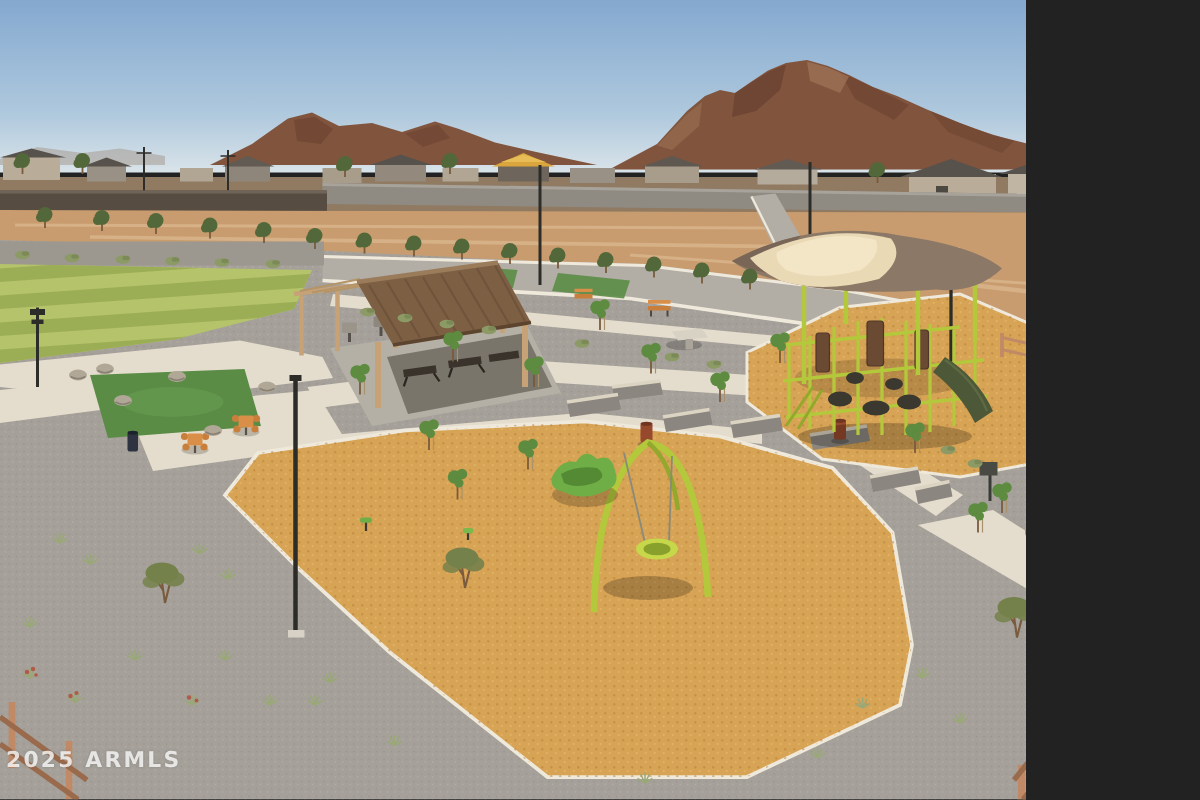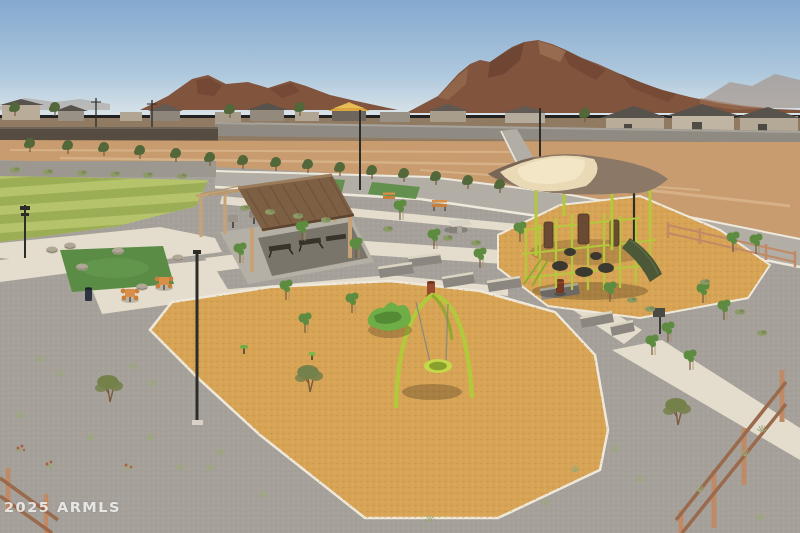--- a/index.html
+++ b/index.html
@@ -1,16 +1,16 @@
 <!DOCTYPE html>
 <html style="--sky_top: #84a9cf; --sky_mid: #aec8dd; --sky_horizon: #d9e3e9; --haze: #a59a92; --mountain: #81543d; --mountain_dark: #6a4130; --mountain_light: #9c7154; --dirt: #c89c6e; --dirt_light: #dab68c; --wall_dark: #564c41; --wall_gray: #8f8a82; --wall_cap: #a7a29a; --house_roof: #57524c; --house_wall: #b9ac98; --road: #b2ada5; --curb: #efe9dc; --gravel: #a5a19a; --gravel_dark: #8b877f; --gravel_light: #c9c4ba; --path: #e4ddcd; --pad: #b5b0a6; --lawn_light: #b5c36b; --lawn_dark: #9cae55; --turf: #5a8c46; --woodchip: #d7a355; --chip_dark: #b5803a; --chip_light: #edc27c; --roof_brown: #7d5f44; --roof_light: #9a7c5a; --wood: #c6a276; --sail_cream: #ead9b5; --sail_taupe: #8c7866; --lime: #b4c83c; --lime_dark: #93a82c; --slide: #4c5837; --play_brown: #6b4a33; --play_dark: #3b382f; --seat_wall: #8b867f; --seat_cap: #dcd4c2; --rust: #97492e; --can_dark: #2d3340; --fence: #c18a66; --fence_dark: #9a6a4c; --tree: #5d8b3f; --tree_dark: #53683a; --olive: #75814b; --shrub: #8c9a66; --tuft: #9aa878; --trunk: #7a5b3d; --red_flower: #b05a4a; --lamp: #2c2c28;"><head>
 <meta charset="utf-8">
 <style>
   html,body{margin:0;padding:0;background:#222;}
-  .stage{position:relative;width:800px;height:533px;overflow:hidden;font-family:"DejaVu Sans",sans-serif;}
+  .stage{position:relative;width:684px;height:533px;overflow:hidden;font-family:"DejaVu Sans",sans-serif;}
   .stage svg{position:absolute;left:0;top:0;display:block;}
   .watermark{
     position:absolute;left:4px;top:499px;
     font-size:14.5px;font-weight:bold;letter-spacing:1.5px;
     color:rgba(255,255,255,0.78);
     text-shadow:0 0 2px rgba(90,90,90,0.35);
     user-select:none;
   }
 </style>
 </head>

